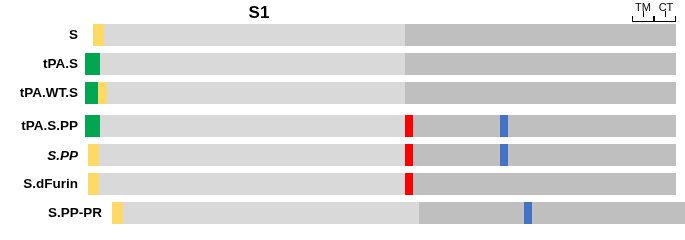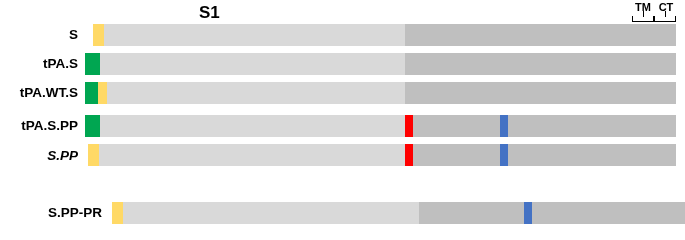--- a/index.html
+++ b/index.html
@@ -14,25 +14,26 @@
     position:absolute;left:0;top:0;width:685px;height:230px;
   }
 
   
   .domain-label{
     position:absolute;
     font-weight:bold;
     font-size:17px;
     color:#000000;
     white-space:nowrap;
+    text-align:center;
     line-height:20px;
   }
   .small-label{
     position:absolute;
-    font-weight:bold;
+    font-weight:normal;
     font-size:11px;
     color:#000000;
     white-space:nowrap;
     text-align:center;
     line-height:12px;
   }
 
   
   .bracket{
     position:absolute;
@@ -119,20 +120,27 @@
       <div class="seg marker-blue" style="left: 500px; width: 8px; height: 22px;"></div>
     </div>
     <div class="row" style="top: 144px; height: 22px;">
       <div class="row-label" style="top: 4px; font-style: italic;">S.PP</div>
       <div class="seg seg-sp-yellow" style="left: 88px; width: 11px; height: 22px;"></div>
       <div class="seg seg-s1" style="left: 99px; width: 306px; height: 22px;"></div>
       <div class="seg seg-s2" style="left: 405px; width: 271px; height: 22px;"></div>
       <div class="seg marker-red" style="left: 405px; width: 8px; height: 22px;"></div>
       <div class="seg marker-blue" style="left: 500px; width: 8px; height: 22px;"></div>
     </div>
+    <div class="row" style="top: 173px; height: 22px;">
+      <div class="row-label" style="top: 3px;">S.dFurin</div>
+      <div class="seg seg-sp-yellow" style="left: 88px; width: 11px; height: 22px;"></div>
+      <div class="seg seg-s1" style="left: 99px; width: 306px; height: 22px;"></div>
+      <div class="seg seg-s2" style="left: 405px; width: 271px; height: 22px;"></div>
+      <div class="seg marker-red" style="left: 405px; width: 8px; height: 22px;"></div>
+    </div>
     <div class="row" style="top: 202px; height: 22px; margin-left: 24px;">
       <div class="row-label" style="top: 3px;">S.PP-PR</div>
       <div class="seg seg-sp-yellow" style="left: 88px; width: 11px; height: 22px;"></div>
       <div class="seg seg-s1" style="left: 99px; width: 296px; height: 22px;"></div>
       <div class="seg seg-s2" style="left: 395px; width: 281px; height: 22px;"></div>
       <div class="seg marker-blue" style="left: 500px; width: 8px; height: 22px;"></div>
     </div>
   </div>
 
 </body></html>

